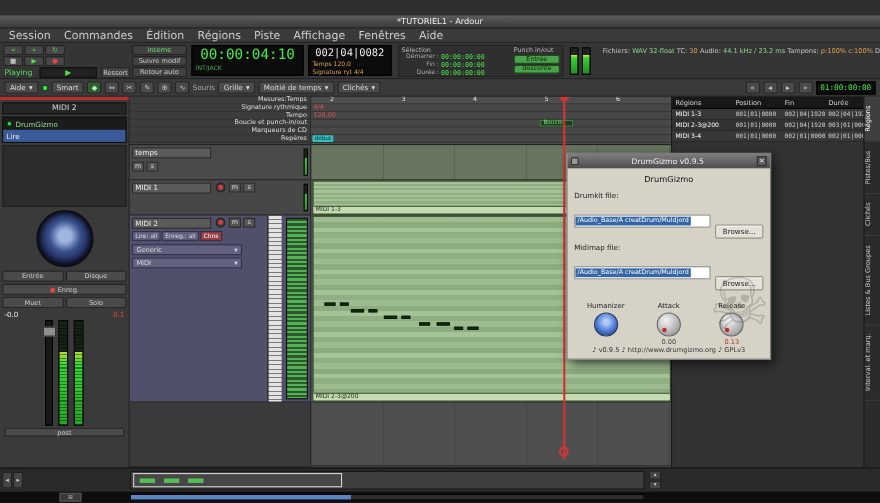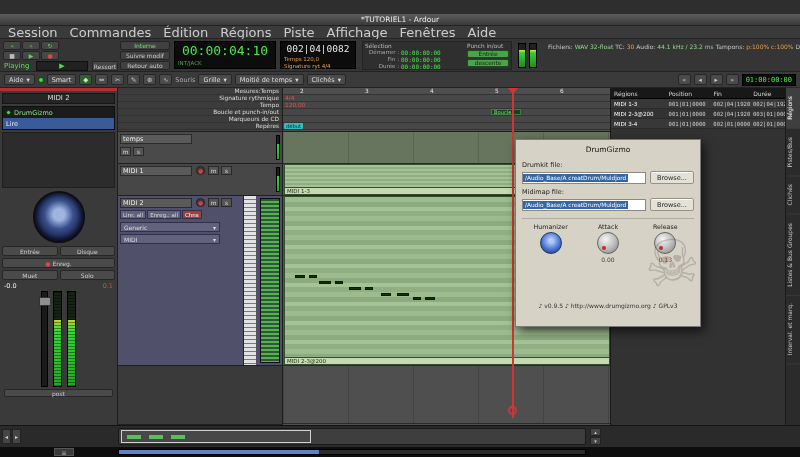--- a/index.html
+++ b/index.html
@@ -14,21 +14,21 @@
   .topbar .sp { flex:1; }
   .kbd-layout { color:#ddd; font-size:7px; padding:0 3px; }
   .top-clock { color:#e6e6e6; font-size:7.5px; }
 
   
   .wtitle { position:absolute; top:14px; left:0; width:800px; height:12px;
             background:linear-gradient(#5d5d5d,#3a3a3a); border-bottom:1px solid #222;
             text-align:center; line-height:12px; color:#eee; font-size:7.5px; }
   .menubar { position:absolute; top:26px; left:0; width:800px; height:13px; background:#3a3a3a;
              display:flex; align-items:center; gap:12px; padding:0 8px; border-bottom:1px solid #242424; }
-  .menu-item { font-size:13px; color:#ccc; }
+  .menu-item { font-size:10px; color:#ccc; }
 
   
   .transport { position:absolute; top:39px; left:0; width:800px; height:33px; background:#353535;
                border-bottom:1px solid #222; }
   .tgrid { position:absolute; left:3px; top:2px; display:grid; grid-template-columns:repeat(3,18px);
            grid-auto-rows:9px; gap:1px; }
   .tbtn { background:#474747; border:1px solid #252525; border-radius:2px; color:#bbb;
           font-size:6px; display:flex; align-items:center; justify-content:center; }
   .g { color:#4fdf4f; } .r { color:#e04545; }
   .playing { position:absolute; left:4px; top:23px; color:#56e056; font-size:7px; }
@@ -197,21 +197,21 @@
   .pwclose { width:9px; height:9px; background:#5d5d5d; border:1px solid #2c2c2c; color:#eee; font-size:6px;
              display:flex; align-items:center; justify-content:center; }
   .pwbody { position:relative; height:173px; padding:3px 6px 4px; display:flex; flex-direction:column; color:#222; }
   .pg-head { text-align:center; font-size:7.5px; color:#111; margin:2px 0 3px; }
   .pg-label { font-size:6.5px; margin-top:4px; }
   .pg-filerow { display:flex; gap:4px; margin-top:2px; align-items:center; }
   .pg-field { flex:1; height:12px; background:#fff; border:1px solid #888; display:flex; align-items:center; overflow:hidden; }
   .pg-sel { background:#3465a4; color:#fff; font-size:5.8px; padding:1px 2px; white-space:nowrap; }
   .pg-browse { width:44px; height:13px; background:#e4e1d8; border:1px solid #979285; border-radius:2px;
                font-size:6.5px; color:#222; display:flex; align-items:center; justify-content:center;
-               box-shadow:inset 0 1px 0 #fff; }
+               box-shadow:inset 0 1px 0 #fff;margin-top:20px; }
   .pg-sep { height:1px; background:#b0aca0; margin:7px 0 2px; }
   .pg-knobs { display:flex; justify-content:space-around; margin-top:2px; }
   .pg-kcol { display:flex; flex-direction:column; align-items:center; gap:2px; width:52px; }
   .pg-klabel { font-size:6.3px; }
   .knob { width:22px; height:22px; border-radius:50%; border:1px solid #666; position:relative;
           background:radial-gradient(circle at 38% 32%, #f4f4f4, #b9b9b9 55%, #7e7e7e); }
   .knob::after { content:""; position:absolute; left:4px; bottom:3px; width:4px; height:4px; border-radius:50%; background:#c22b2b; }
   .knob.blue { background:radial-gradient(circle at 50% 38%, #d2e1ff, #4a77d4 55%, #182a58); border-color:#24365e; }
   .knob.blue::after { background:#a8c6ff; left:9px; bottom:9px; }
   .kval { font-size:6px; color:#444; height:7px; }
@@ -574,20 +574,27 @@
     <div class="sidetabs">
       <div class="stab active">Régions</div>
       <div class="stab">Pistes/Bus</div>
       <div class="stab">Clichés</div>
       <div class="stab">Listes &amp; Bus Groupes</div>
       <div class="stab">Interval. et marq.</div>
     </div>
   </div>
 
   <div class="plugin">
+    <div class="pwtitle">
+      <span class="pwicon"></span>
+      <span class="t">DrumGizmo v0.9.5</span>
+      <span class="pwclose">
+          <span>✕</span>
+        </span>
+    </div>
     <div class="pwbody">
       <div class="pg-head">DrumGizmo</div>
       <div class="pg-label">Drumkit file:</div>
       <div class="pg-filerow">
         <div class="pg-field">
           <span class="pg-sel">/Audio_Base/A creatDrum/Muldjord</span>
         </div>
         <div class="pg-browse">Browse...</div>
       </div>
       <div class="pg-label">Midimap file:</div>

